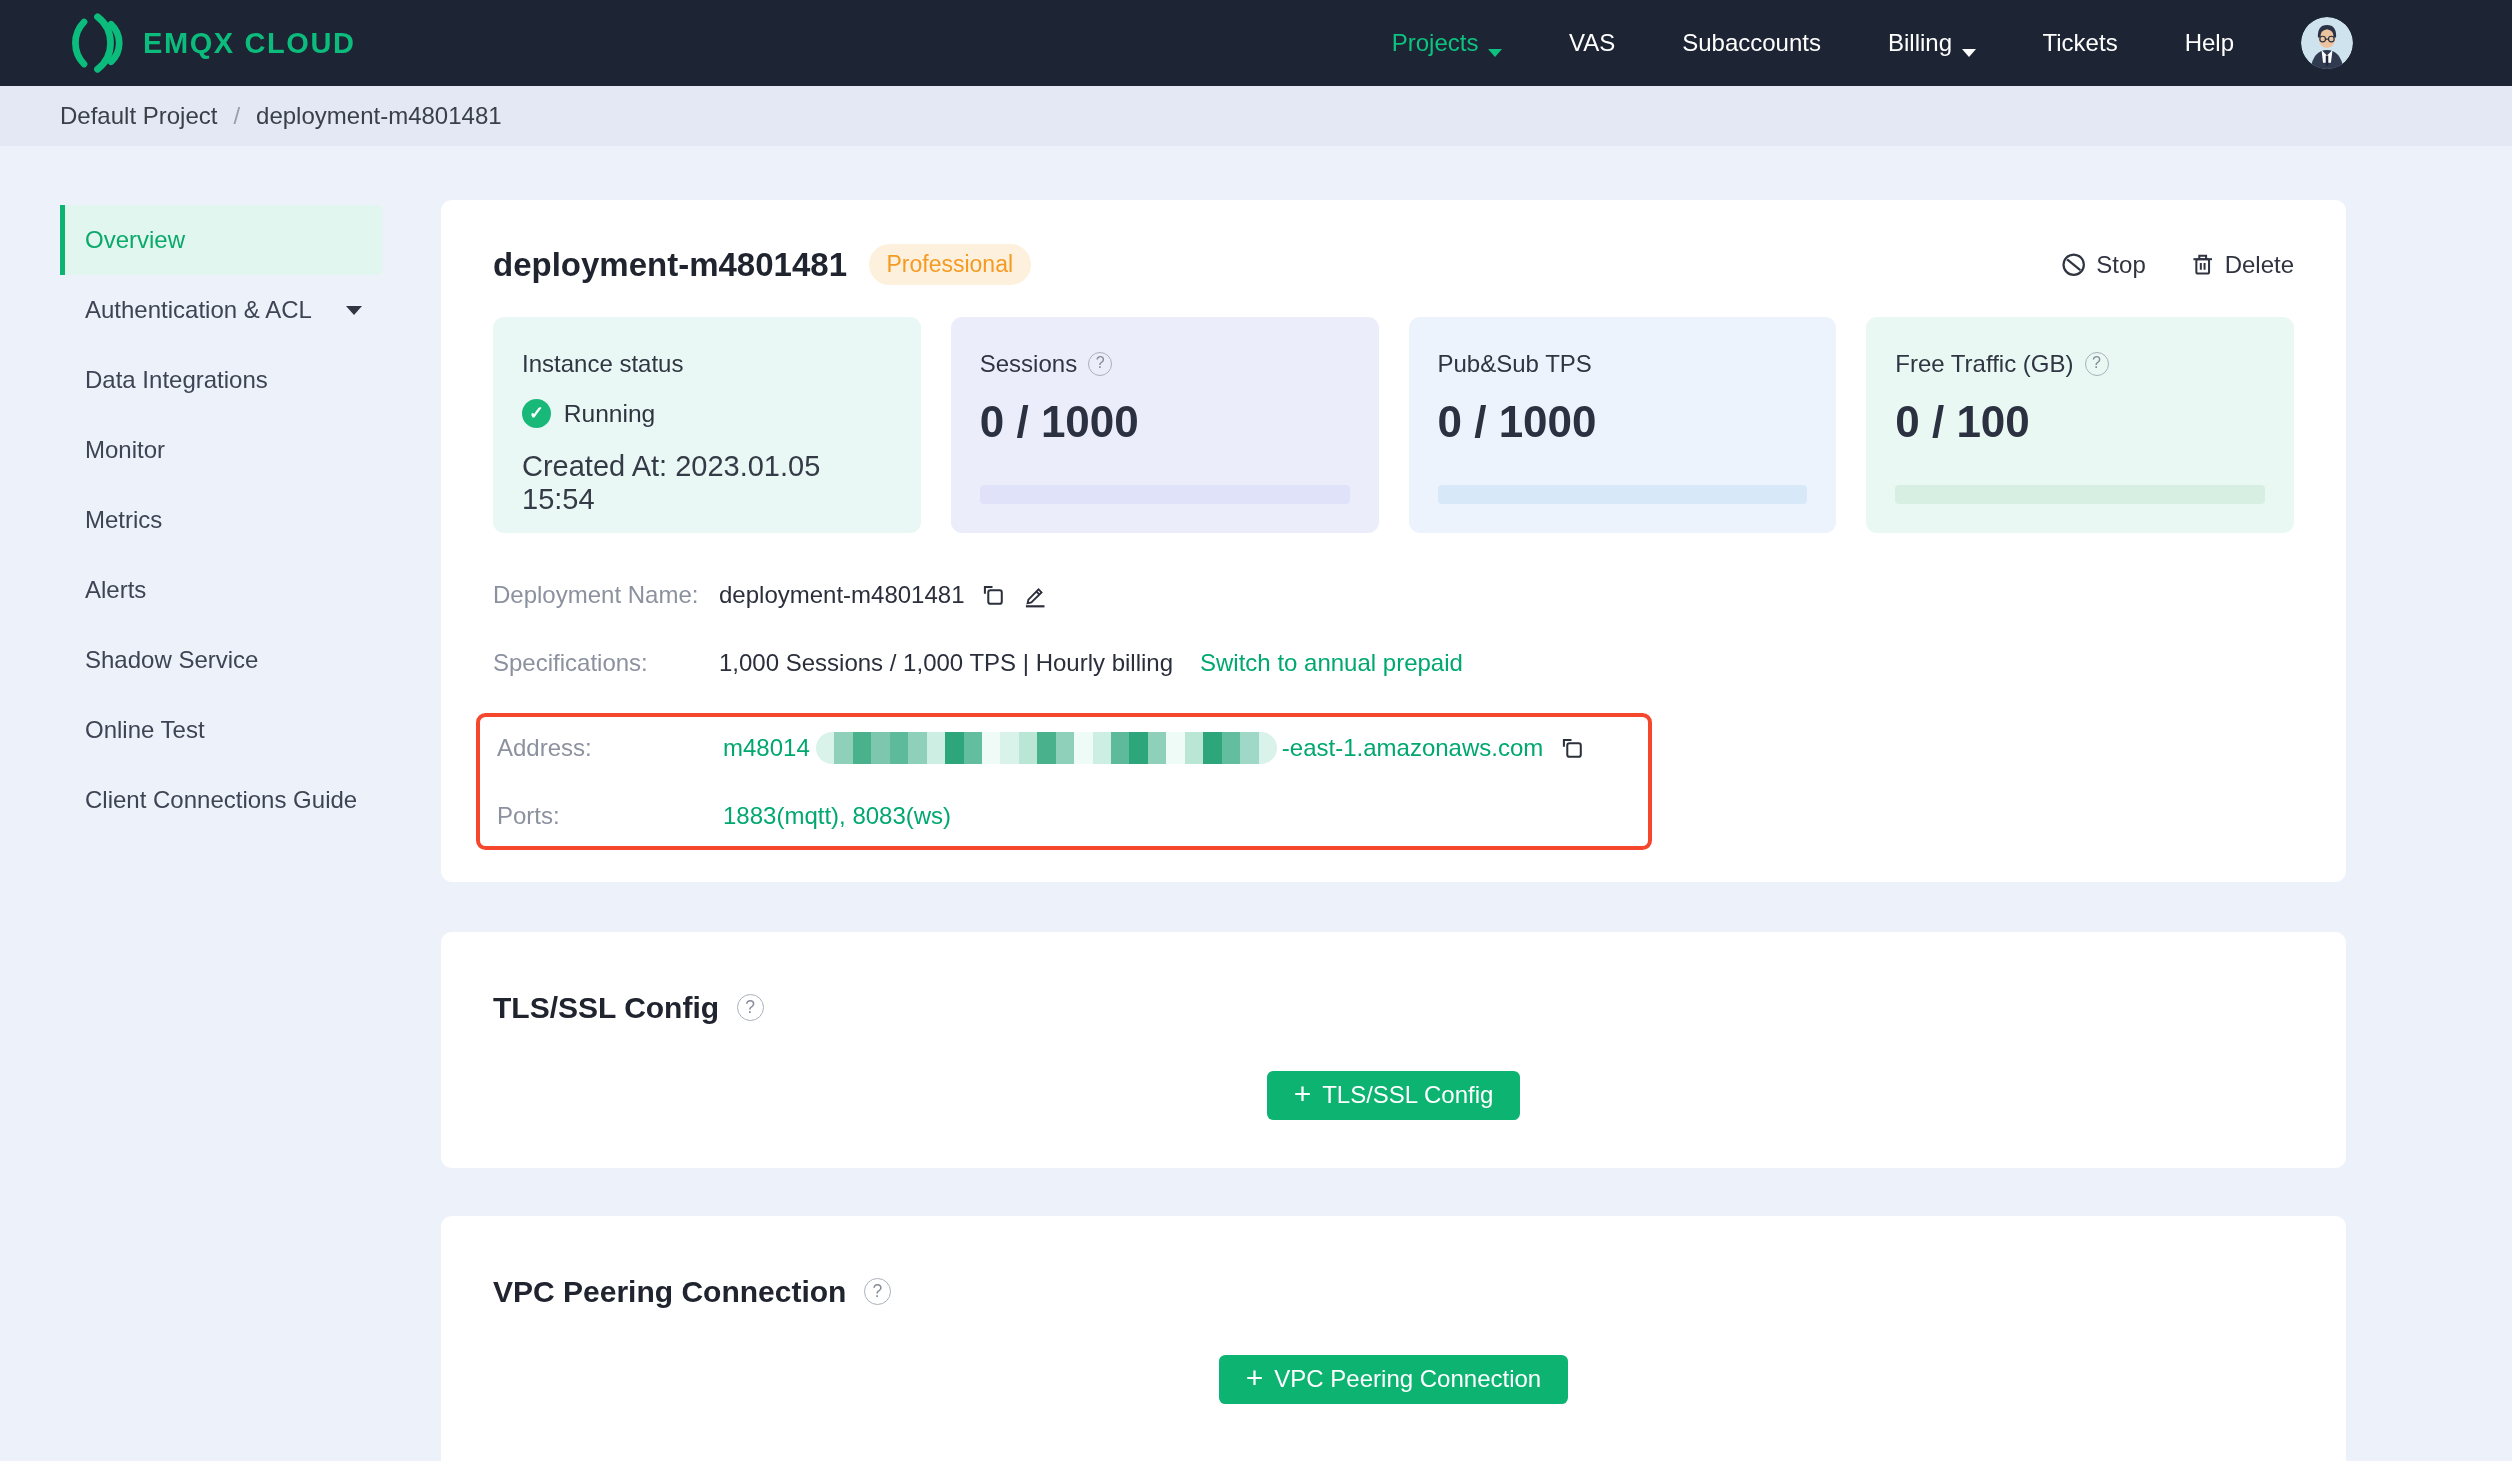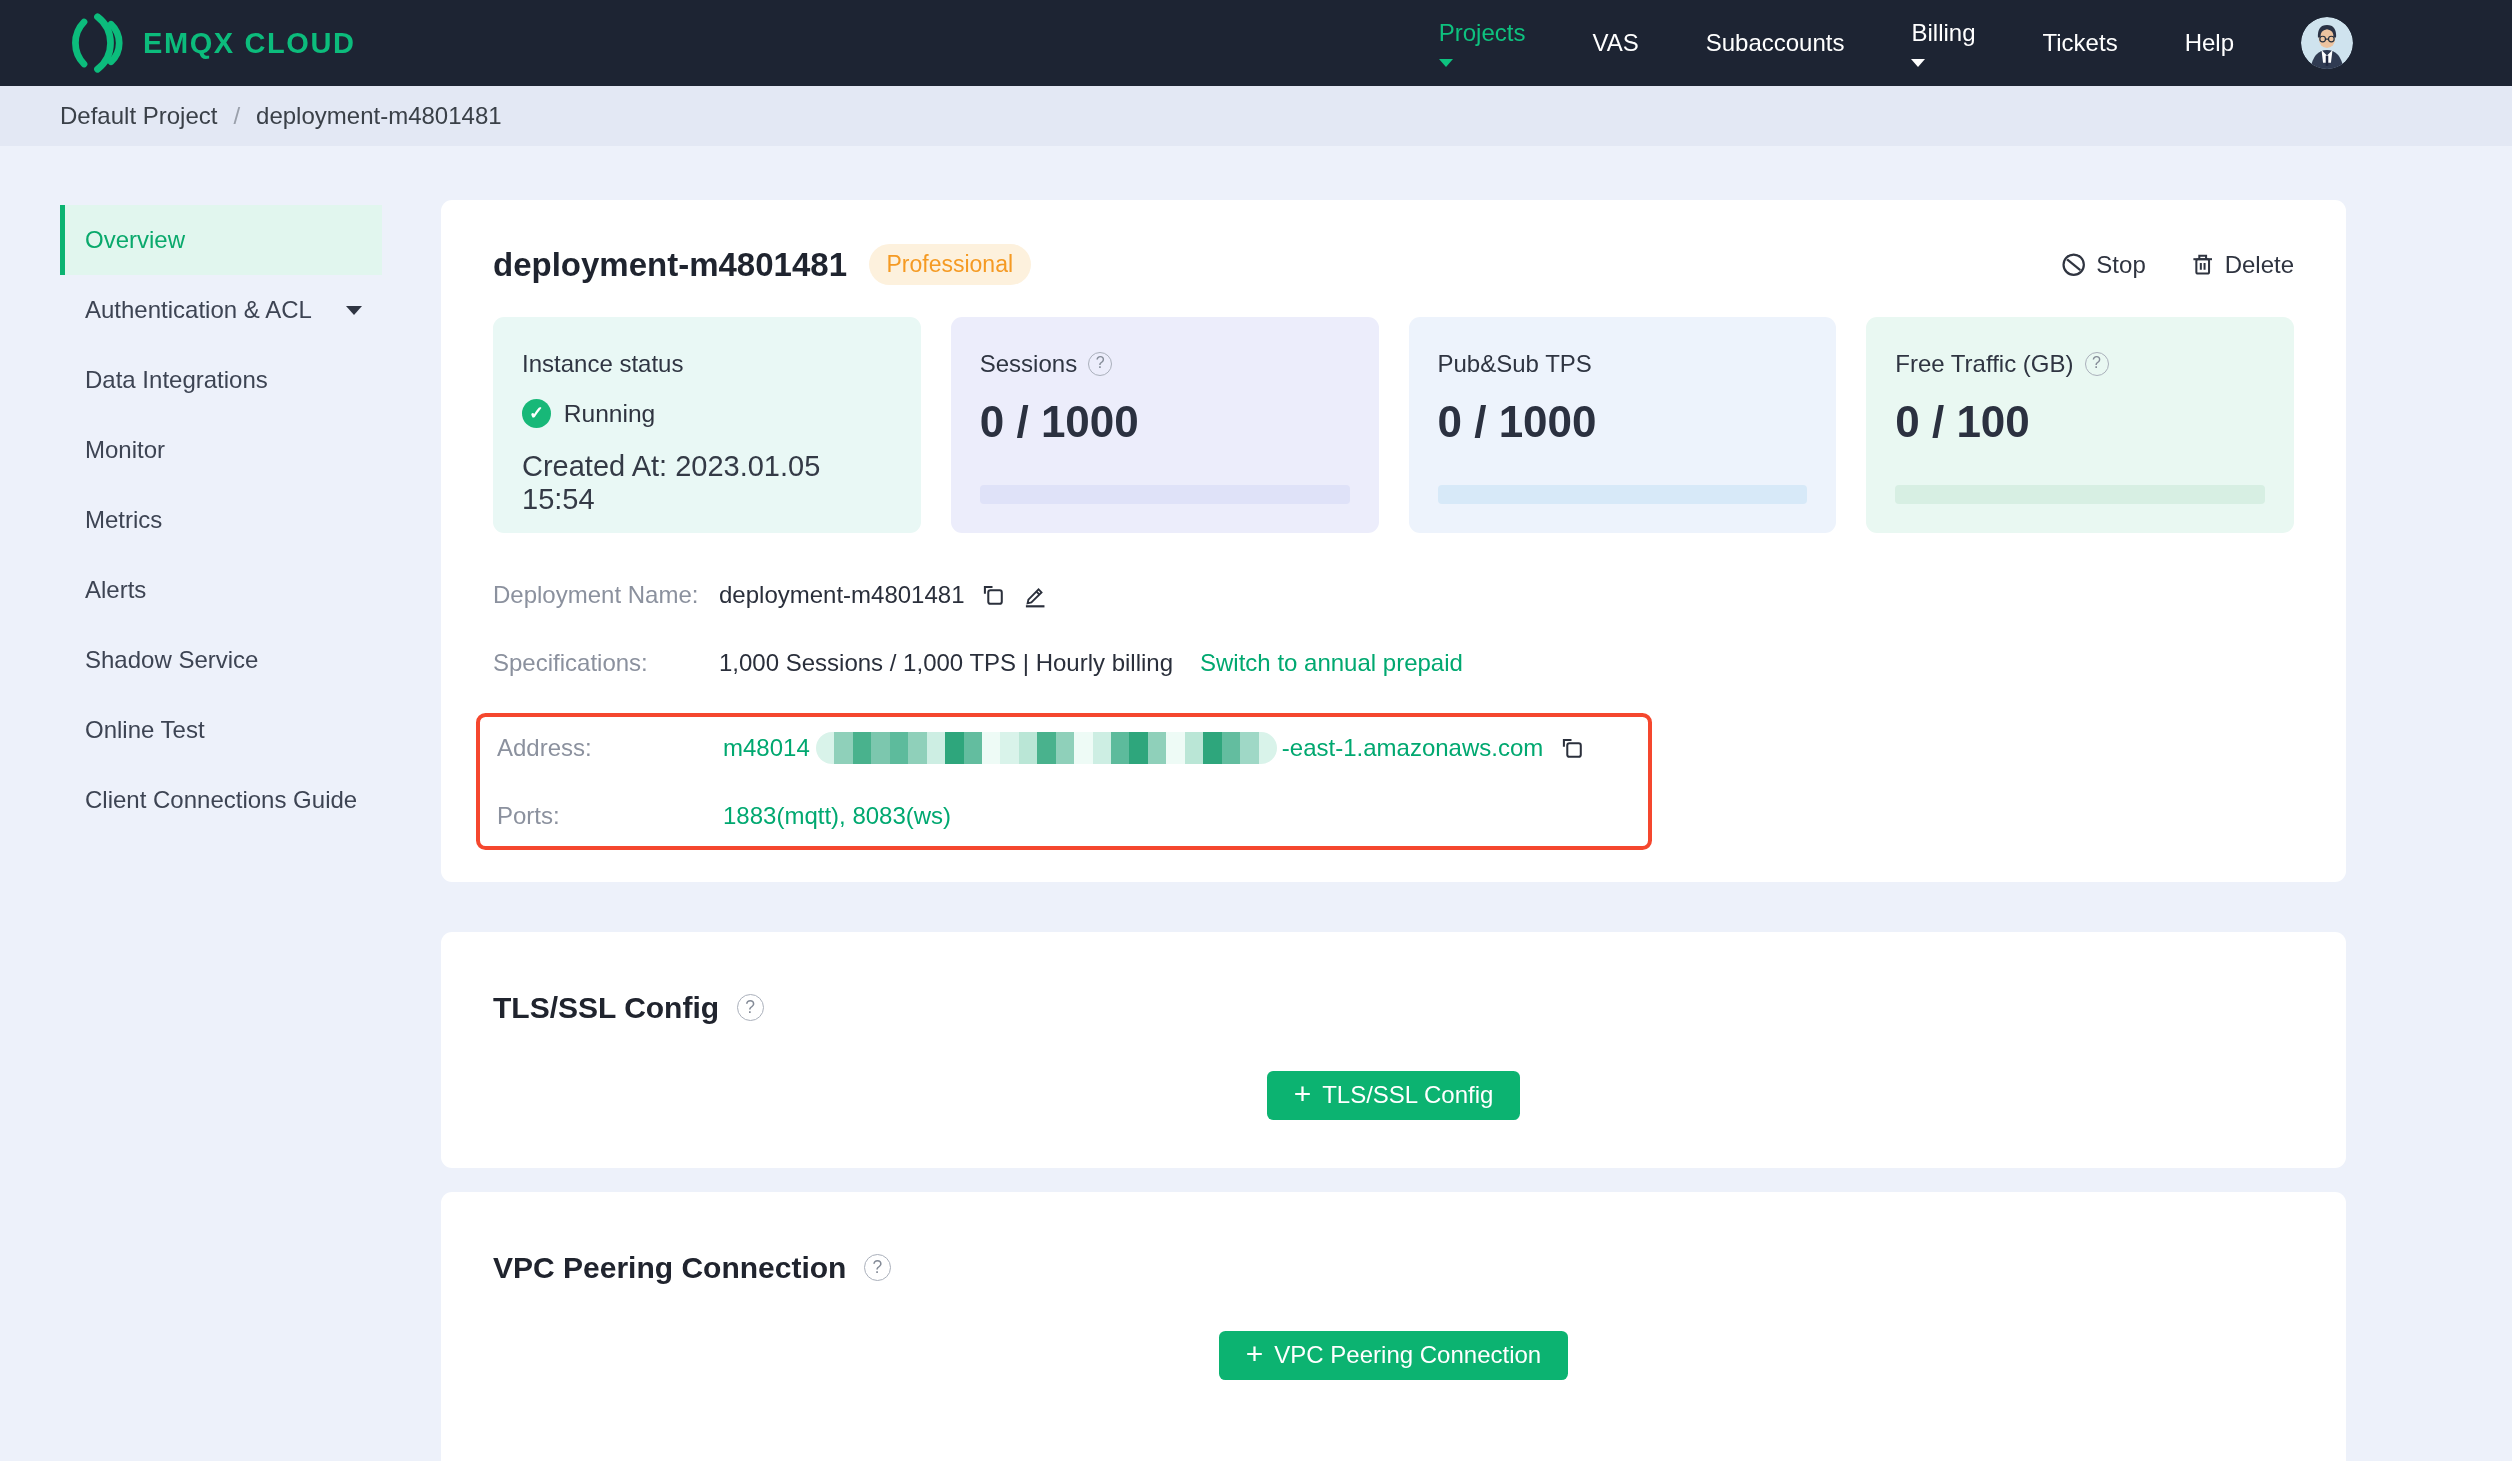--- a/index.html
+++ b/index.html
@@ -4,21 +4,21 @@
 <style>
   * { margin:0; padding:0; box-sizing:border-box; }
   html,body { width:2512px; height:1462px; overflow:hidden; }
   body { font-family:"Liberation Sans", sans-serif; background:#edf1fa; color:#2b303c; }
 
   
   .topbar { height:86px; background:#1d2433; display:flex; align-items:center; padding:0 0 0 60px; }
   .brand { display:flex; align-items:center; gap:11px; }
   .brand-name { color:#0cbc7c; font-size:29px; font-weight:bold; letter-spacing:1.6px; }
   .topnav { margin-left:auto; display:flex; align-items:center; gap:67px; padding-right:159px; }
-  .topnav-item { color:#ffffff; font-size:24px; display:flex; align-items:flex-start; gap:9.5px; cursor:pointer;flex-direction:column; }
+  .topnav-item { color:#ffffff; font-size:24px; display:flex; align-items:flex-end; gap:9.5px; cursor:pointer; }
   .topnav-item.active { color:#0ec27f; }
   .caret { width:0; height:0; border-left:7.2px solid transparent; border-right:7.2px solid transparent; border-top:8.7px solid currentColor; display:inline-block; margin-top:3.2px; }
   .avatar { width:52px; height:52px; border-radius:50%; overflow:hidden; flex:0 0 auto; }
 
   
   .breadcrumb { height:60px; background:#e3e8f4; display:flex; align-items:center; gap:16px; padding-left:60px; font-size:24px; color:#3a4048; }
   .breadcrumb .sep { color:#9aa0ab; }
 
   
   .content { display:flex; }
@@ -56,21 +56,21 @@
   .detail-label { width:226px; color:#8b919e; flex:0 0 226px; }
   .detail-value { color:#2a2f3b; display:flex; align-items:center; gap:14.3px; }
   .green { color:#00a870; }
   .link { color:#00a870; cursor:pointer; margin-left:12.7px; }
   .icon-btn { color:#2b303c; cursor:pointer; display:flex; align-items:center; }
   .redbox { margin-left:-17.5px; border:4px solid #f5472e; border-radius:9.5px; width:1176px; padding:12.7px 0 12.7px 17.5px; }
   .redbox .detail-row:last-child { margin-bottom:0; }
   .mosaic { display:inline-flex; width:461px; height:32px; border-radius:16px; overflow:hidden; }
 
   
-  .card.section { padding:59px 52px 48px 52px; margin-bottom:24px; }
+  .card.section { padding:59px 52px 48px 52px; margin-bottom:48px; }
   .section-head { display:flex; align-items:center; gap:17.5px; }
   .section-title { font-size:30px; font-weight:bold; color:#20242e; }
   .section-head .qicon { width:27px; height:27px; line-height:24px; font-size:17.5px; }
   .btn-row { text-align:center; margin-top:46px; }
   .btn { display:inline-flex; align-items:center; gap:11px; background:#0cb371; color:#ffffff; font-size:24px; height:49px; padding:0 27px; border:none; border-radius:6.4px; cursor:pointer; font-family:inherit; }
   .btn .plus { font-size:30px; font-weight:300; line-height:1; margin-top:-3.2px; }
   .card.vpc { height:318px; }
 </style>
 </head>
 <body>

